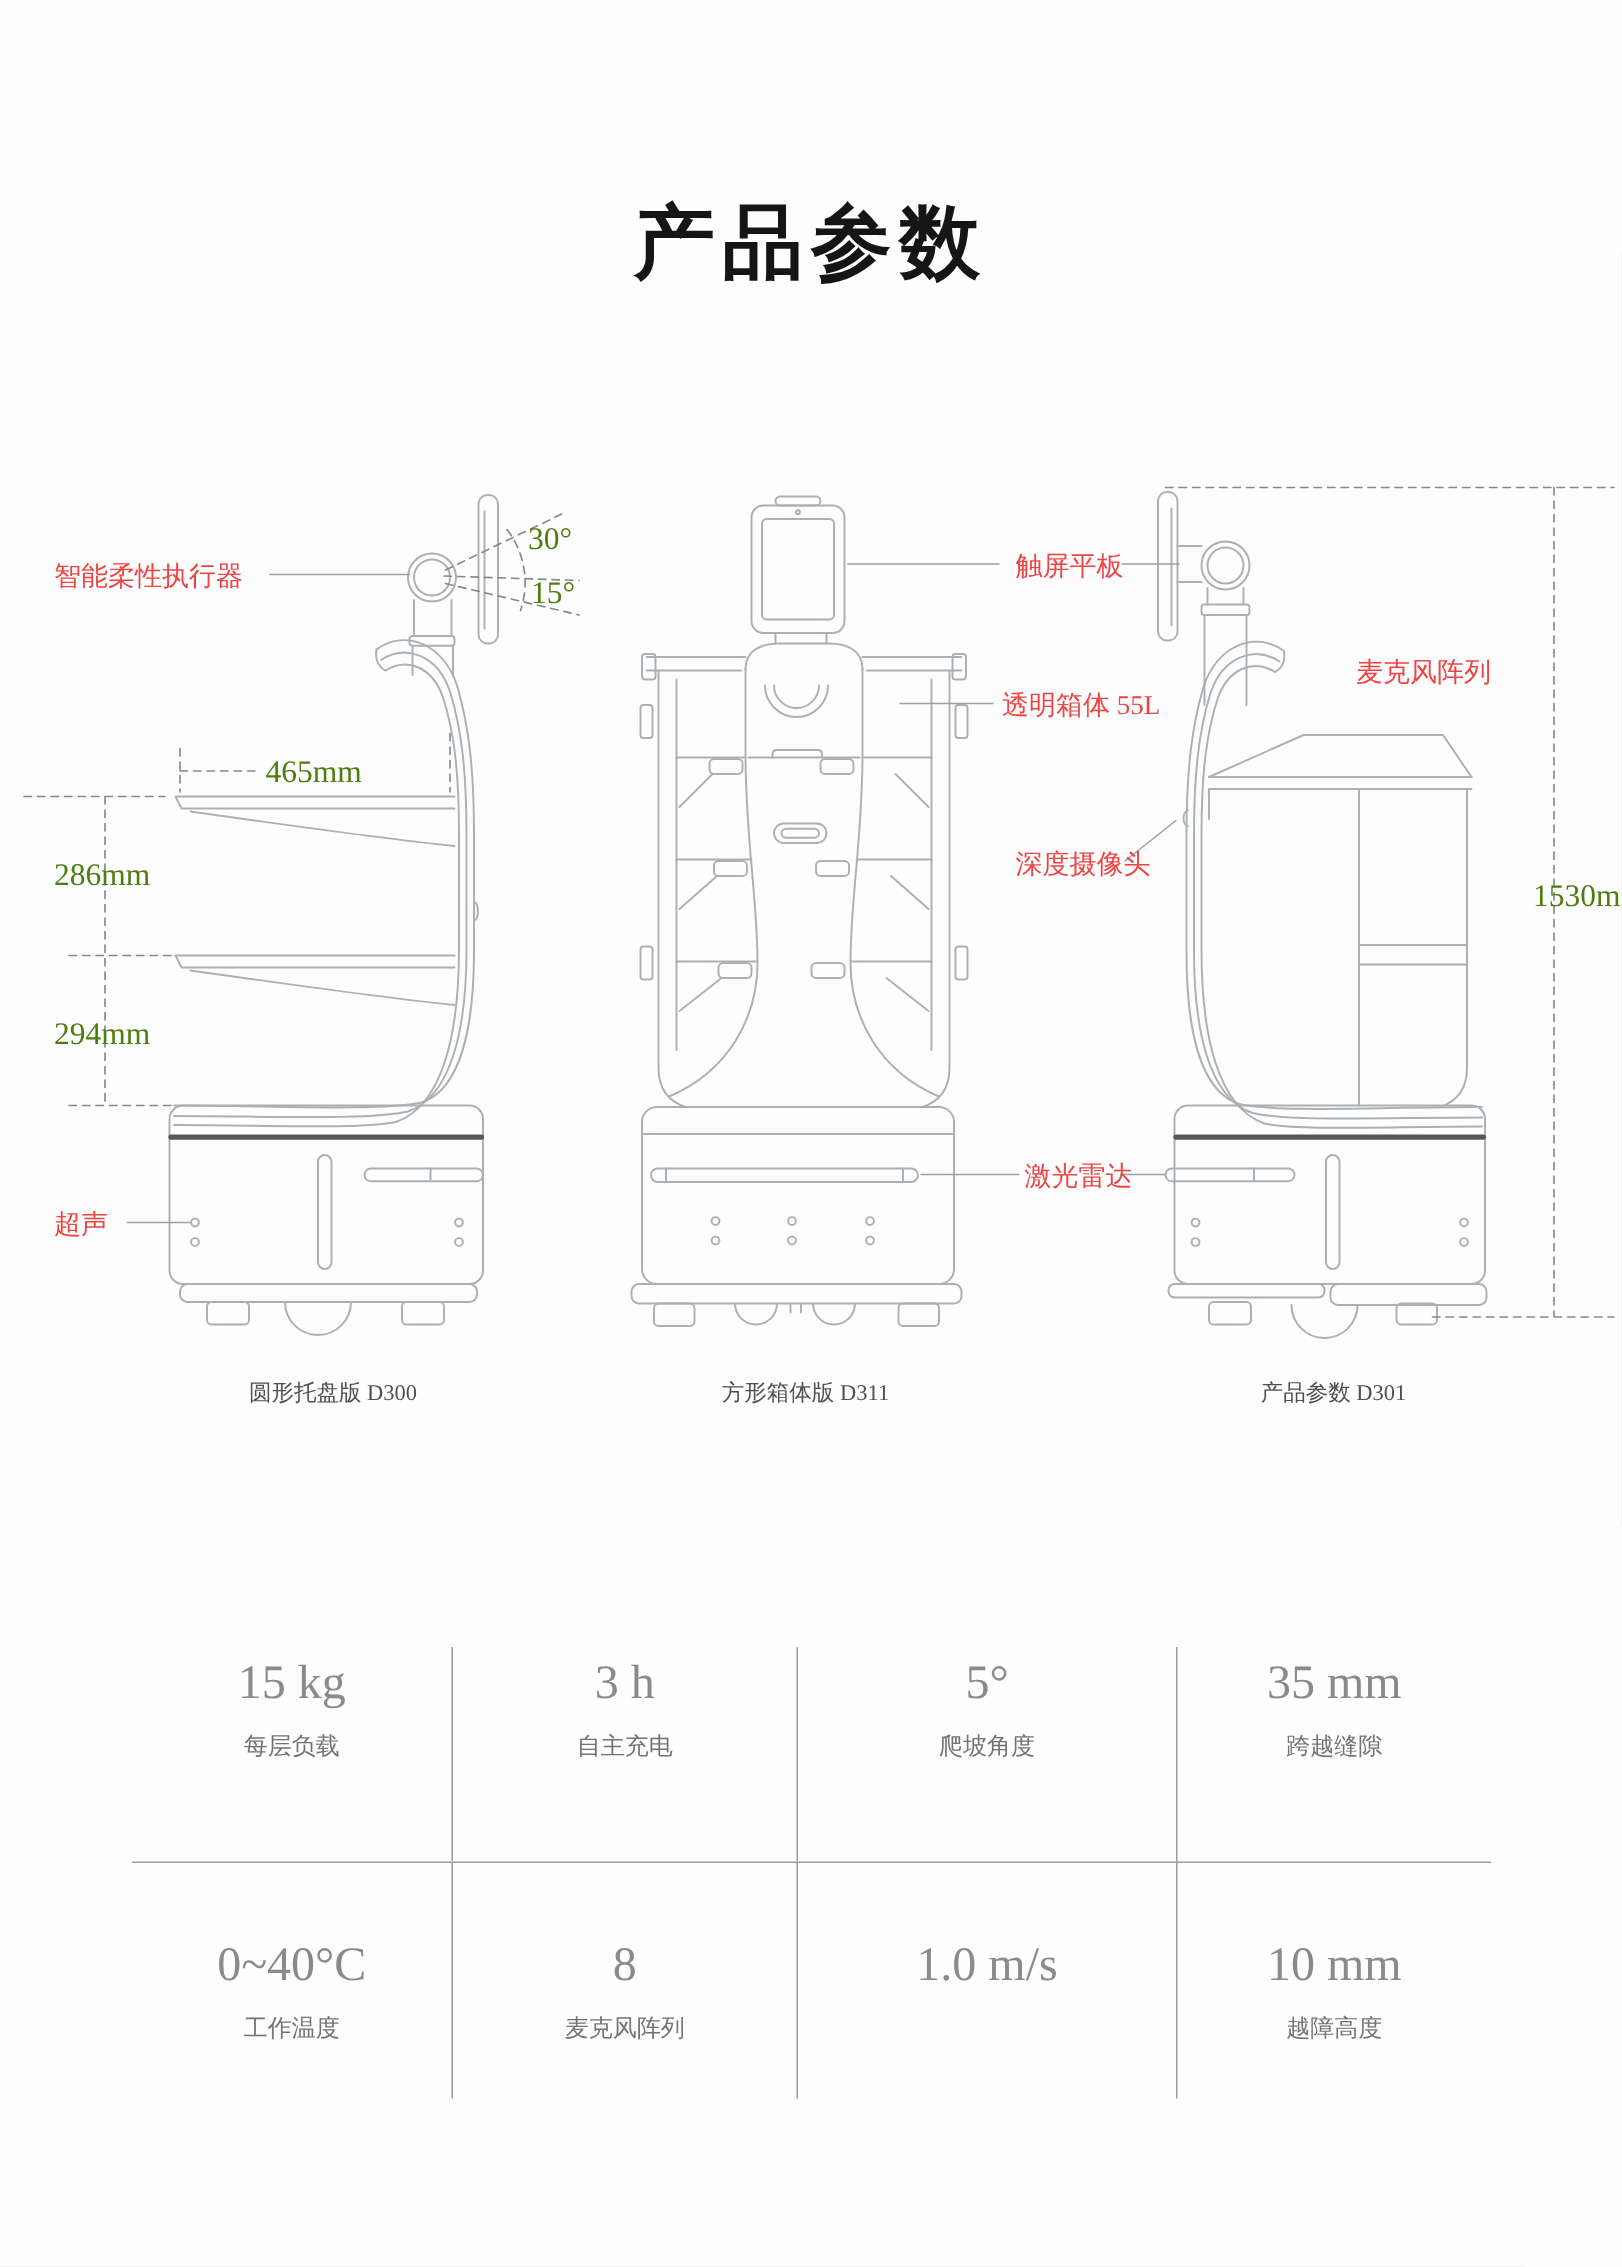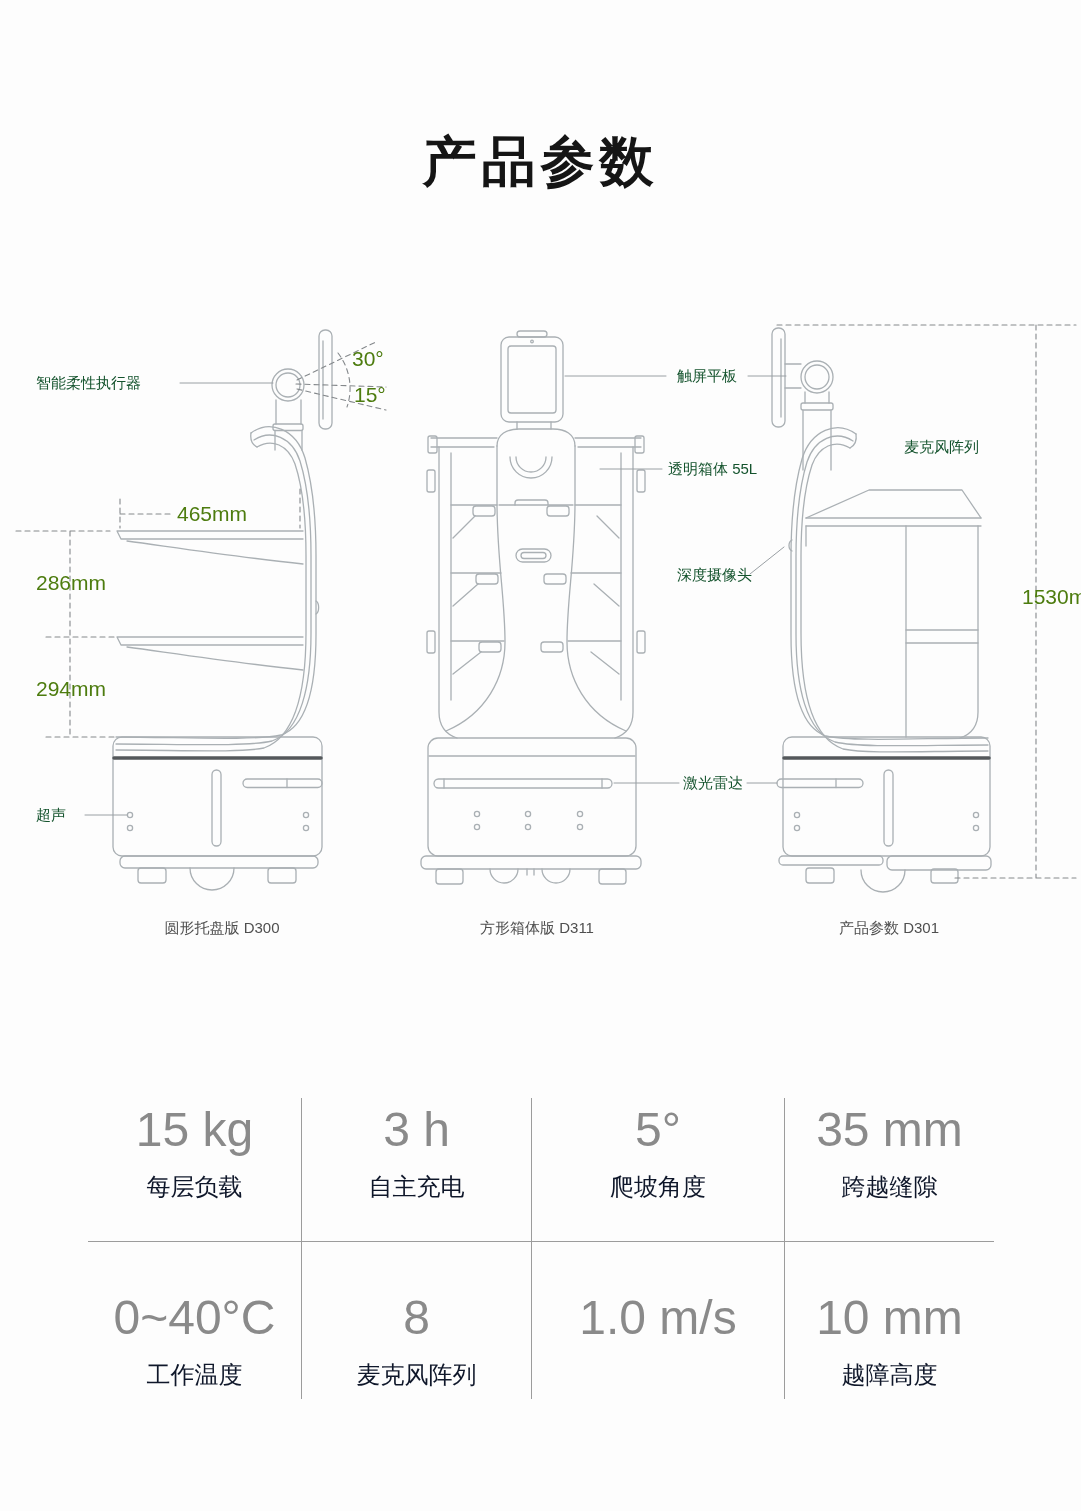--- a/index.html
+++ b/index.html
@@ -1,40 +1,40 @@
 <!DOCTYPE html>
 <html><head>
 <meta charset="utf-8">
 <style>
   html,body{margin:0;padding:0;background:#e9e9e9;}
   .page{
     position:relative; width:1081px; height:1511px; margin:0 auto;
     background:#fdfdfd; overflow:hidden;
-    font-family:Liberation Sans, sans-serif;
+    font-family:Liberation Serif, serif;
   }
   .title{
     position:absolute; top:126px; left:0; width:100%;
     text-align:center; font-size:54px; font-weight:bold;
     letter-spacing:5px; color:#151515;
   }
   .figure{position:absolute; left:0; top:0; width:1081px; height:960px;}
   .figure svg{position:absolute; left:0; top:0;}
-  .lbl{position:absolute; font-size:15px; color:#14532d; white-space:nowrap; line-height:1.1;}
+  .lbl{position:absolute; font-size:18px; color:#ef4444; white-space:nowrap; line-height:1.1;}
   .dim{position:absolute; font-size:21px; color:#4d7c0f; white-space:nowrap; line-height:1.05;}
   .cap{position:absolute; top:919px; font-size:15px; color:#4f4f4f; white-space:nowrap; transform:translateX(-50%);}
   .specs{position:absolute; left:88px; top:1098px; width:906px;}
   .spec-row{display:grid; grid-template-columns:214px 230px 253px 209px;}
   .spec-row.r1{height:143px; border-bottom:1px solid #9c9c9c;}
   .spec-row.r2{height:157px;}
   .spec-cell{text-align:center;}
   .r1 .spec-cell{padding-top:6px;}
   .r2 .spec-cell{padding-top:50px;}
   .spec-cell.divided{border-right:1px solid #9c9c9c;}
-  .spec-value{font-size:48px; line-height:1.08; color:#8a8a8a;}
-  .spec-label{font-size:24px; color:#0f172a; margin-top:15px;}
+  .spec-value{font-size:32px; line-height:1.08; color:#8a8a8a;}
+  .spec-label{font-size:16px; color:#737373; margin-top:15px;}
 </style>
 </head>
 <body>
 
 <div class="page">
 
   <div class="title">产品参数</div>
 
   <div class="figure">
 

